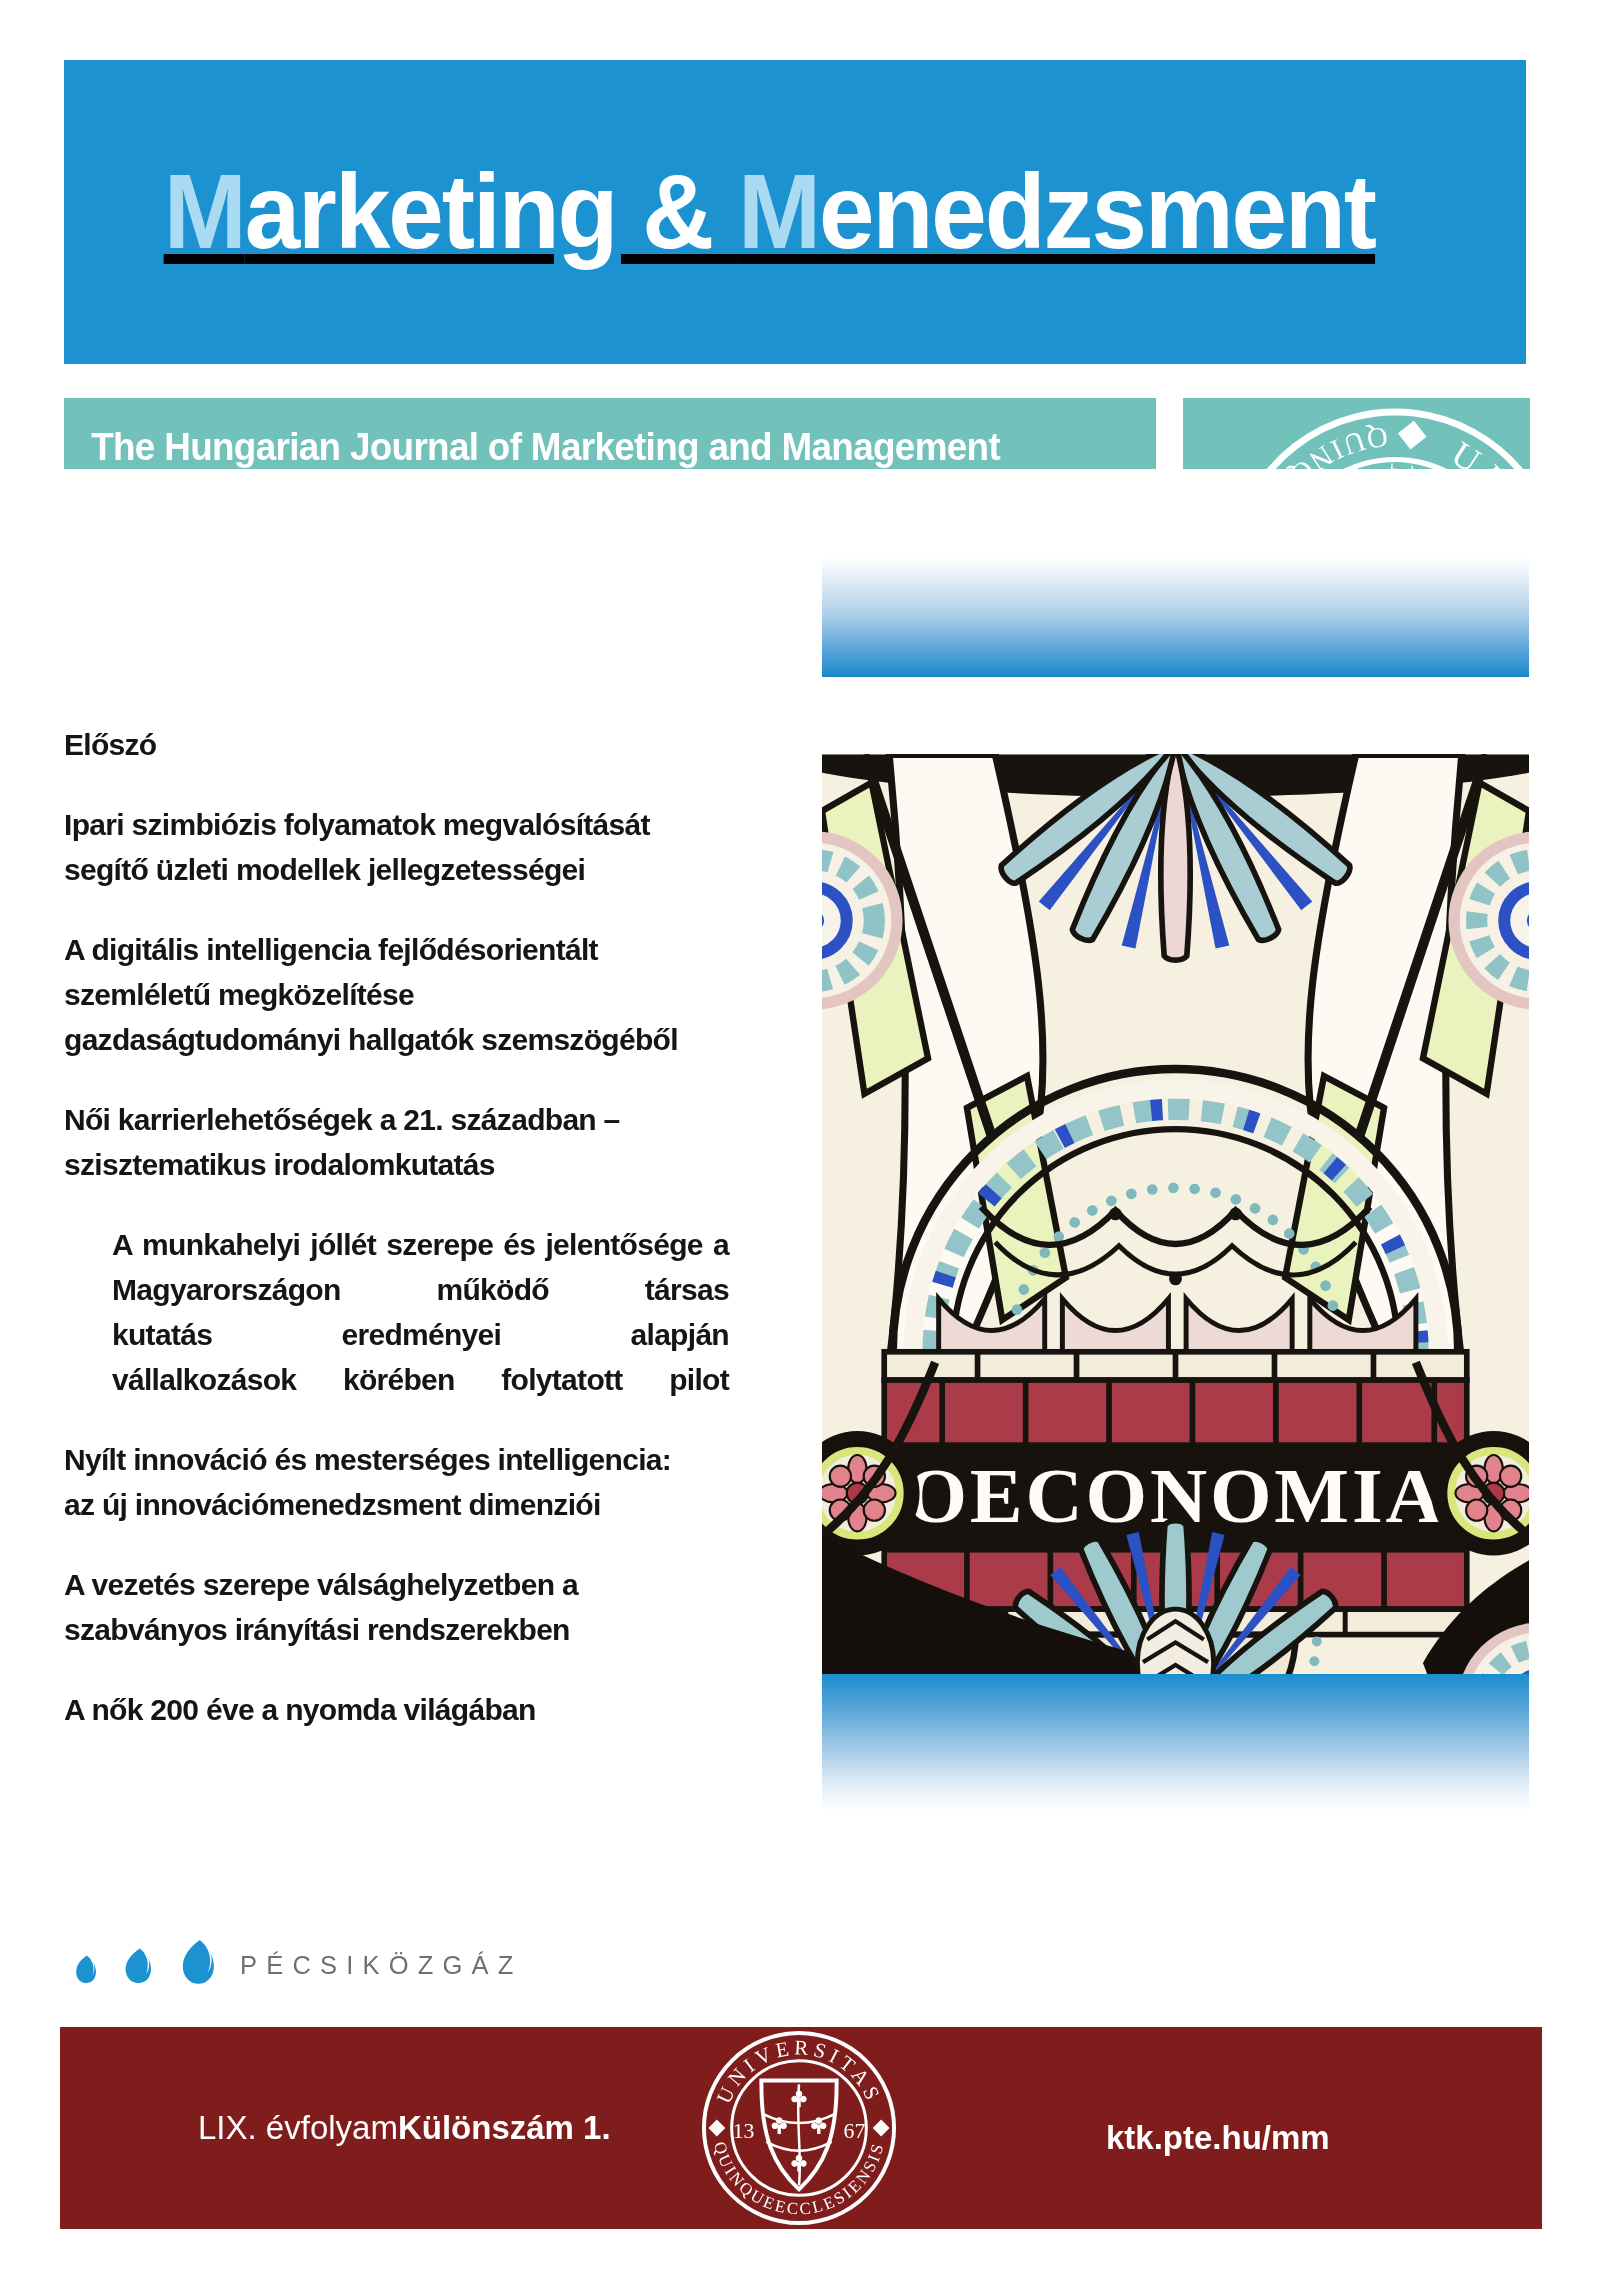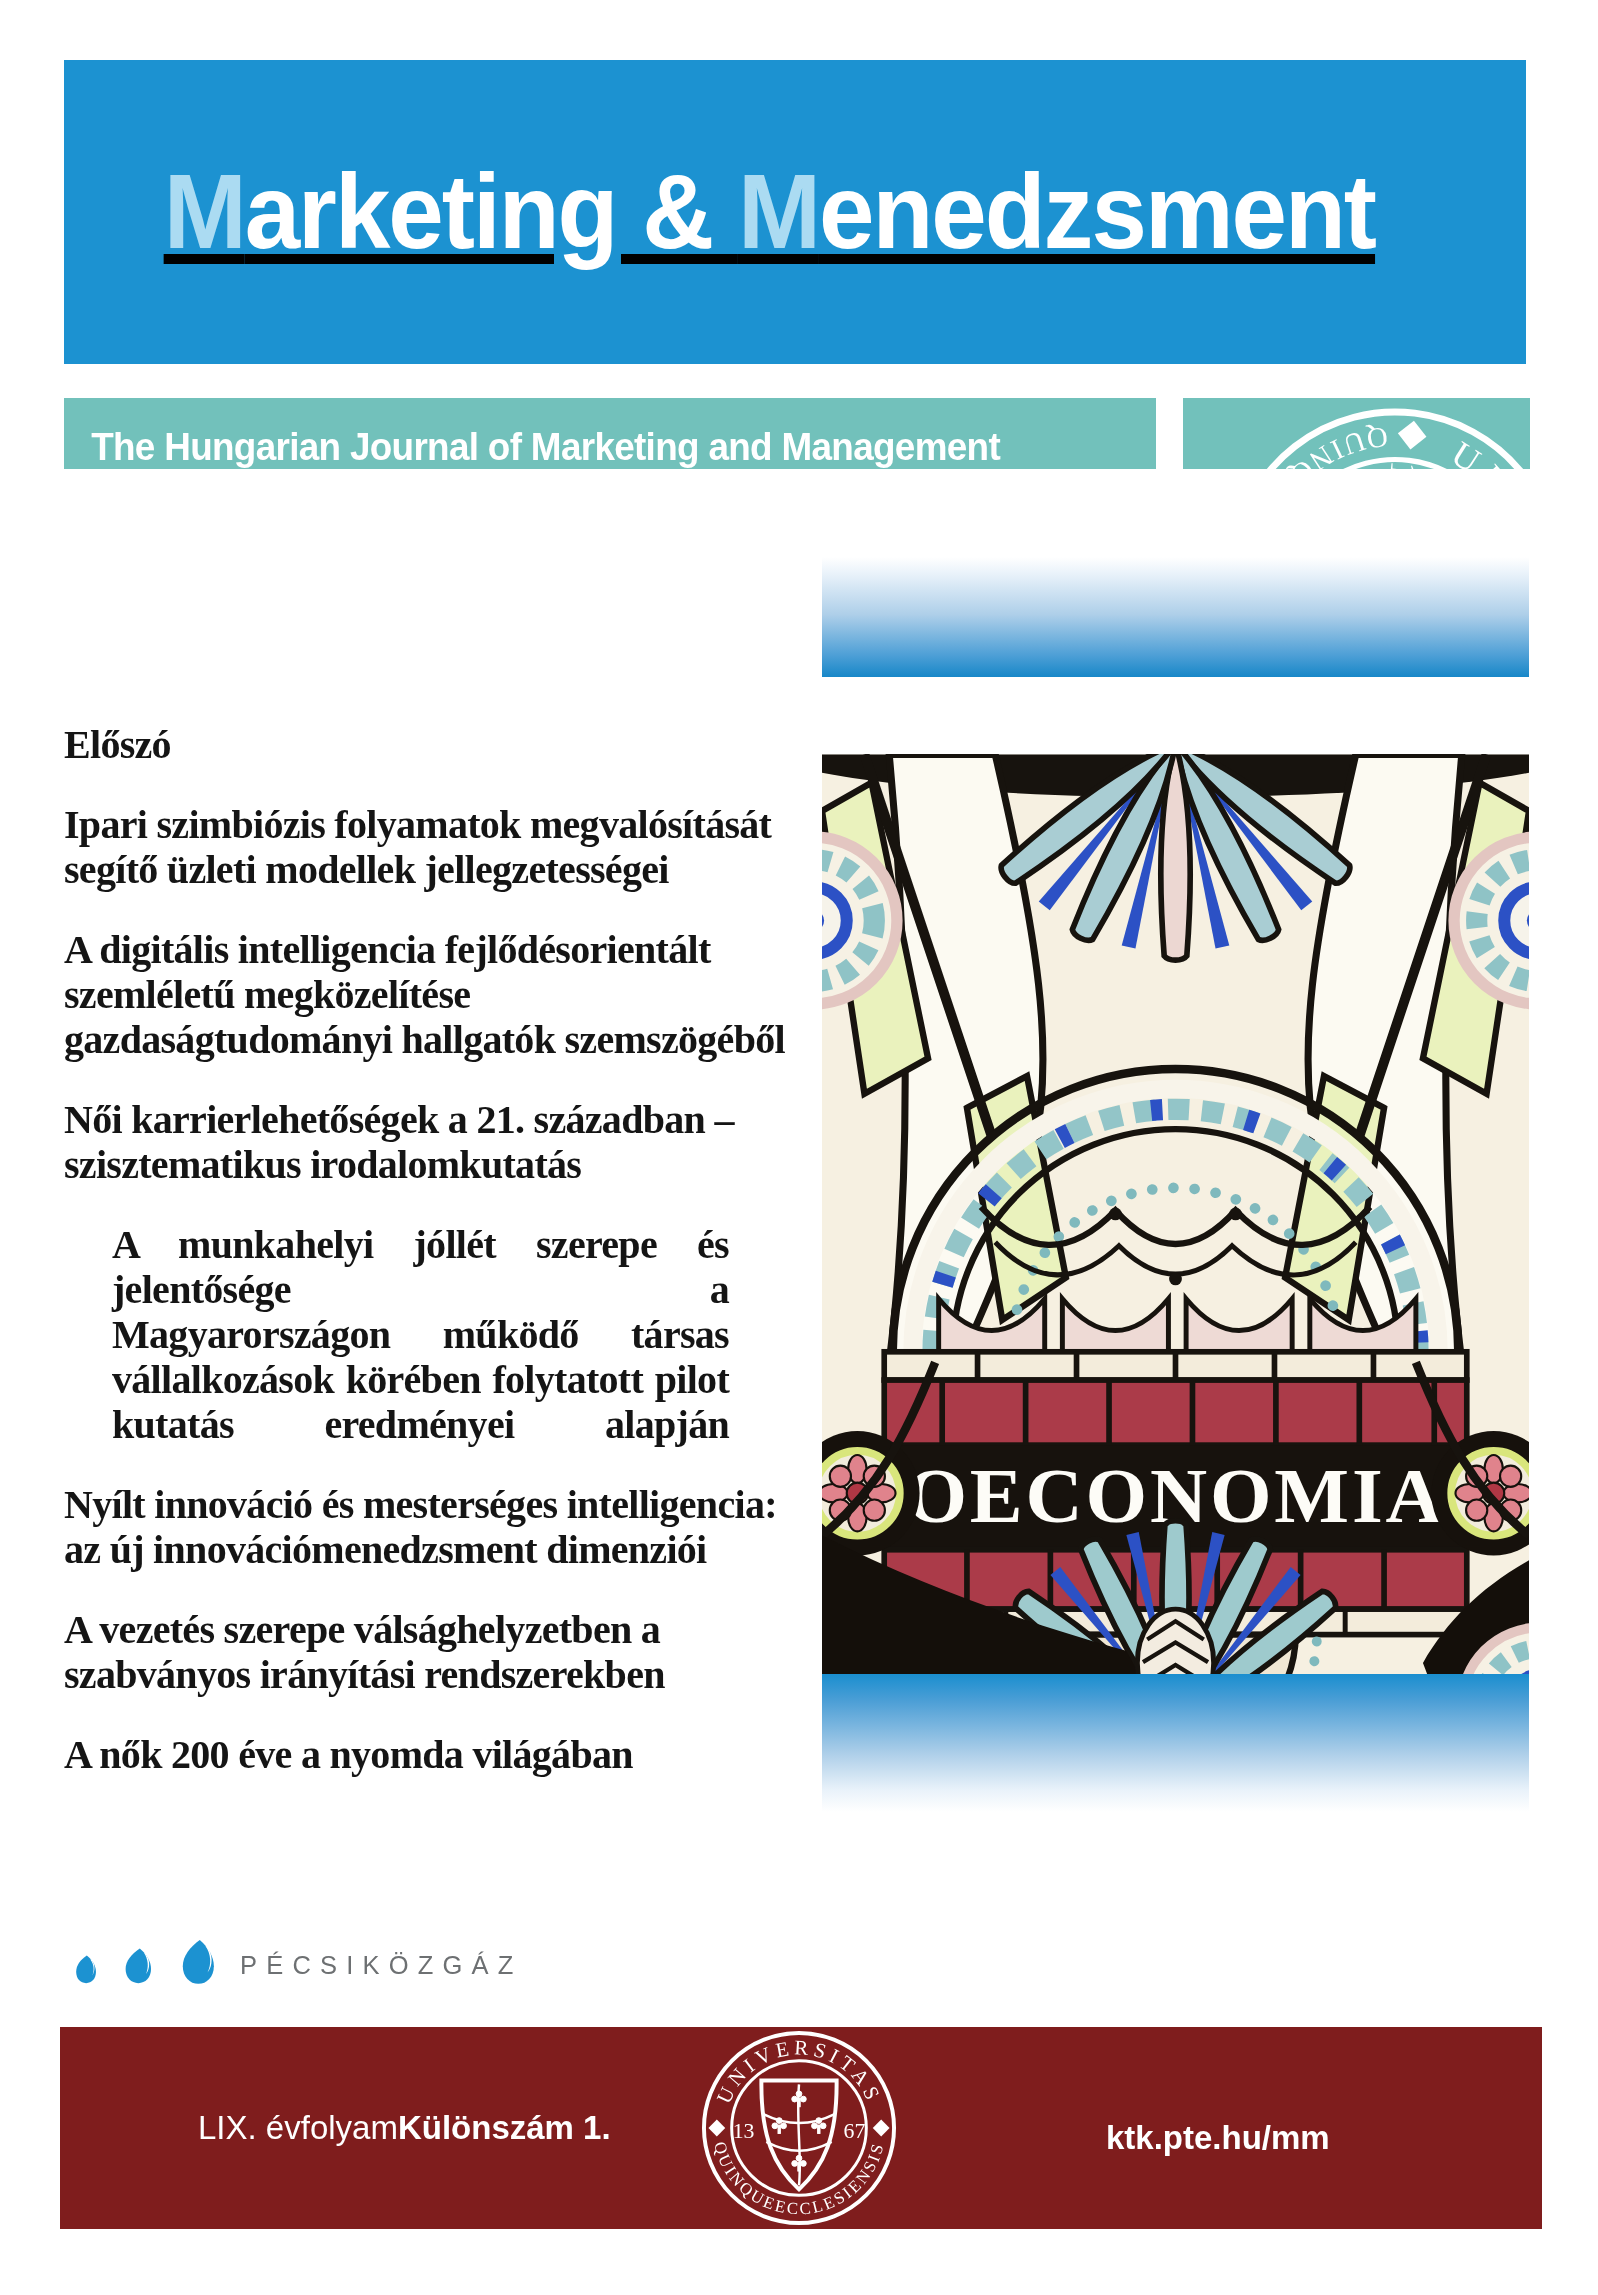--- a/index.html
+++ b/index.html
@@ -14,21 +14,21 @@
 
   
   .subbanner{position:absolute;left:64px;top:398px;width:1092px;height:71px;background:#72c1bb;
              display:flex;align-items:flex-end;}
   .subbanner span{color:#ffffff;font-weight:bold;font-size:38px;letter-spacing:-0.7px;padding-left:28px;
                   white-space:nowrap;transform:scaleX(.97);transform-origin:left center;}
   .sealbox{position:absolute;left:1183px;top:398px;width:347px;height:71px;background:#72c1bb;overflow:hidden;}
 
   
   .articles{position:absolute;left:64px;top:722px;width:665px;color:#151515;}
-  .article{margin-bottom:35px;font-weight:bold;font-size:40px;line-height:45px;letter-spacing:-0.7px;font-family:Liberation Serif, serif;}
+  .article{margin-bottom:35px;font-weight:bold;font-size:30px;line-height:45px;letter-spacing:-0.7px;}
   .article .aline{white-space:nowrap;}
   .article.justify .aline{white-space:normal;text-align:justify;text-align-last:justify;margin-left:48px;}
 
   
   .grad-top{position:absolute;left:822px;top:557px;width:707px;height:120px;
             background:linear-gradient(180deg,#ffffff 0%,#e9f2fa 14%,#aecfe9 48%,#4d9fd6 82%,#1787c8 100%);}
   .coverphoto{position:absolute;left:822px;top:733px;width:707px;height:963px;margin-top:21px;}
   .grad-bottom{position:absolute;left:822px;top:1674px;width:707px;height:138px;
             background:linear-gradient(180deg,#1a8ecf 0%,#4d9fd6 20%,#aecfe9 58%,#e9f2fa 84%,#ffffff 100%);}
 
@@ -113,22 +113,22 @@
         <div class="aline">szemléletű megközelítése</div>
         <div class="aline">gazdaságtudományi hallgatók szemszögéből</div>
       </div>
       <div class="article">
         <div class="aline">Női karrierlehetőségek a 21. században –</div>
         <div class="aline">szisztematikus irodalomkutatás</div>
       </div>
       <div class="article justify">
         <div class="aline">A munkahelyi jóllét szerepe és jelentősége a</div>
         <div class="aline">Magyarországon működő társas</div>
+        <div class="aline">kutatás eredményei alapján</div>
         <div class="aline">vállalkozások körében folytatott pilot</div>
-        <div class="aline">kutatás eredményei alapján</div>
       </div>
       <div class="article">
         <div class="aline">Nyílt innováció és mesterséges intelligencia:</div>
         <div class="aline">az új innovációmenedzsment dimenziói</div>
       </div>
       <div class="article">
         <div class="aline">A vezetés szerepe válsághelyzetben a</div>
         <div class="aline">szabványos irányítási rendszerekben</div>
       </div>
       <div class="article">

